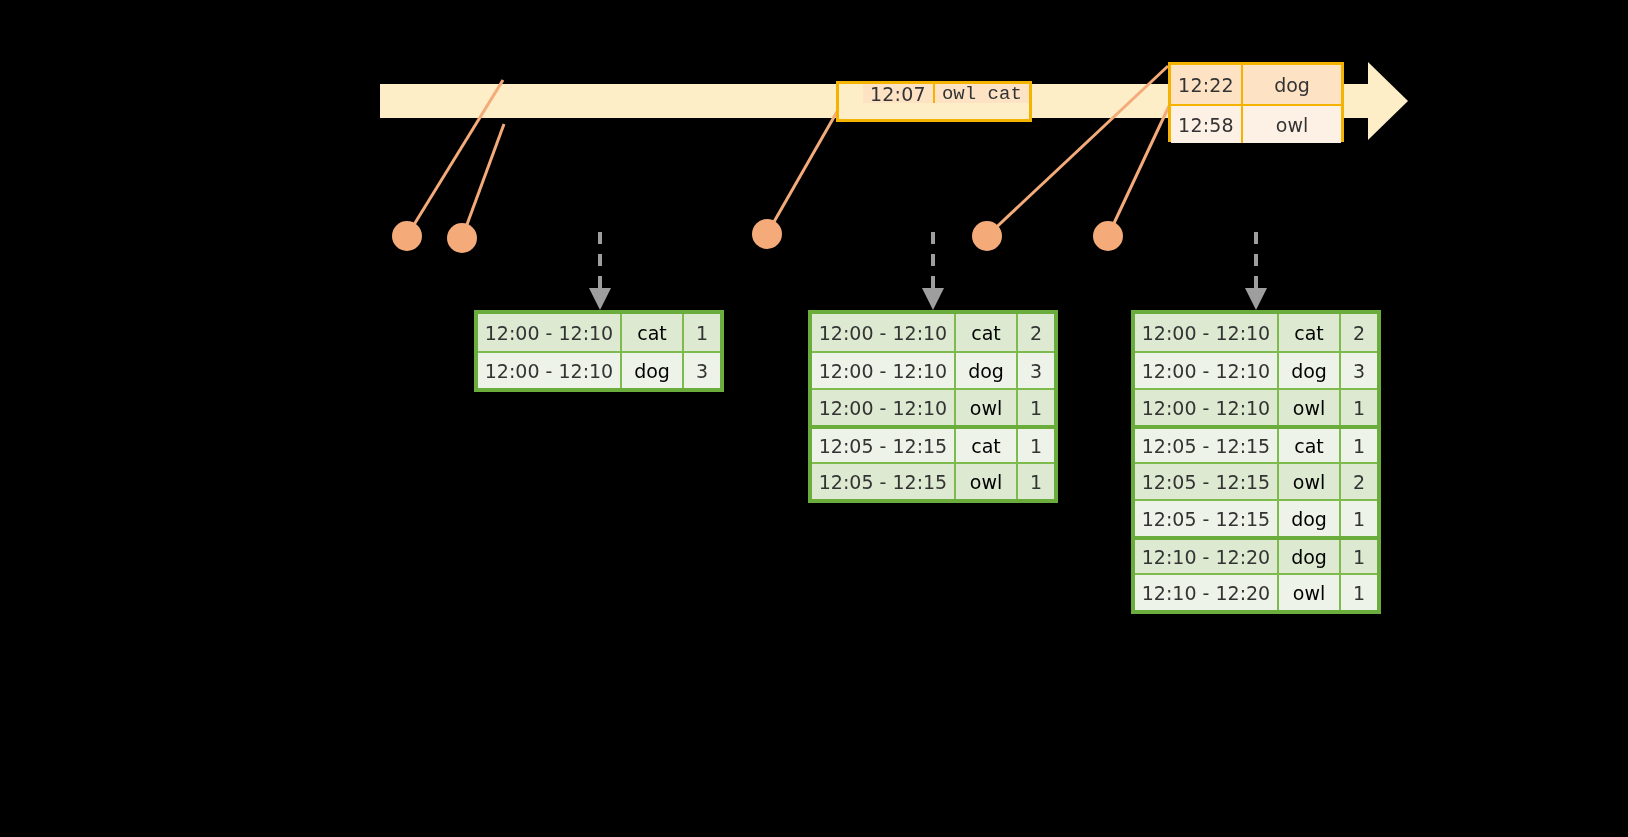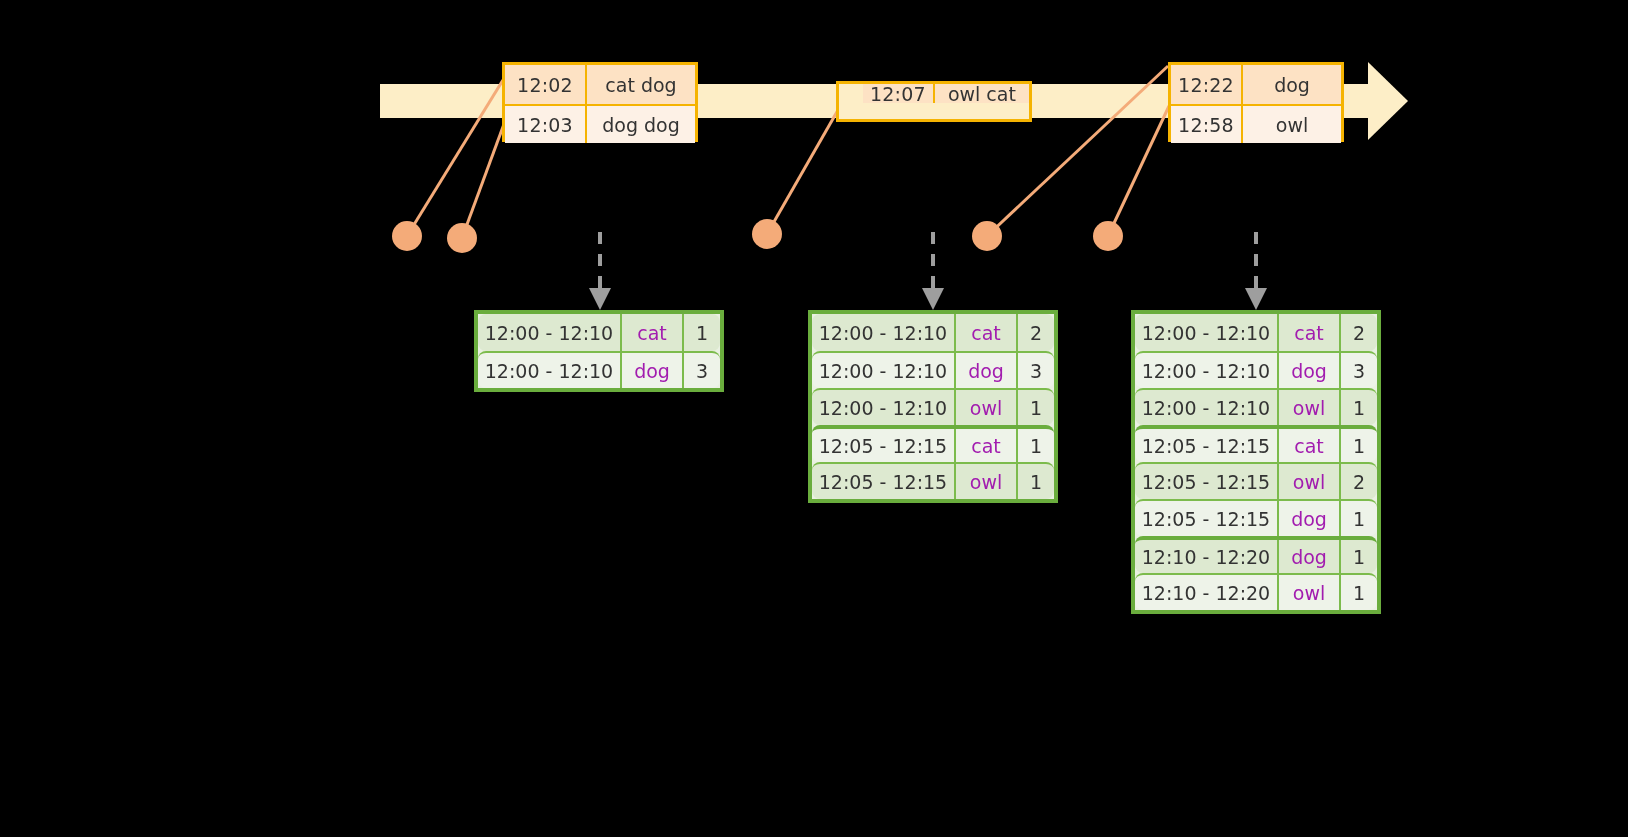--- a/index.html
+++ b/index.html
@@ -78,21 +78,21 @@
   }
 
   
   #event-box-1 { left: 502px; top: 62px; width: 196px; height: 80px; }
   #event-box-1 .event-time  { width: 82px; }
   #event-box-1 .event-words { width: 108px; }
 
   #event-box-2 { left: 836px; top: 81px; width: 196px; height: 41px; }
   #event-box-2 .event-row { height: 19px; margin-left: 24px; }
   #event-box-2 .event-time  { width: 82px; }
-  #event-box-2 .event-words { width: 108px; }
+  #event-box-2 .event-words { width: 108px; font-family: Liberation Mono, monospace; }
 
   #event-box-3 { left: 1168px; top: 62px; width: 176px; height: 80px; }
   #event-box-3 .event-time  { width: 72px; }
   #event-box-3 .event-words { width: 98px; }
 
   
   .dot {
     position: absolute;
     width: 30px;
     height: 30px;
@@ -111,42 +111,41 @@
   .result-table {
     position: absolute;
     border: 4px solid #6aad3d;
     box-sizing: border-box;
     background: #eaf1e2;
   }
   .res-row {
     display: flex;
     height: 37px;
     box-sizing: border-box;
-    border-radius: 8px;
   }
   .res-row.alt-0 { background: #dde9d0; }
   .res-row.alt-1 { background: #eef3e9; }
   .res-row + .res-row { border-top: 2px solid #7cbb4c; }
   .res-row.group-sep { border-top: 4px solid #6aad3d; }
   .res-window {
     box-sizing: border-box;
     border-right: 2px solid #7cbb4c;
     display: flex;
     align-items: center;
     justify-content: center;
     color: #333333;
     font-size: 19px;
   }
   .res-word {
     box-sizing: border-box;
     border-right: 2px solid #7cbb4c;
     display: flex;
     align-items: center;
     justify-content: center;
-    color: #a21caf;
+    color: #000000;
     font-size: 19px;
   }
   .res-count {
     box-sizing: border-box;
     display: flex;
     align-items: center;
     justify-content: center;
     color: #333333;
     font-size: 19px;
   }
@@ -193,30 +192,20 @@
   </svg>
 
   <div id="dots-layer">
       <div class="dot" style="left: 392px; top: 221px;"></div>
       <div class="dot" style="left: 447px; top: 223px;"></div>
       <div class="dot" style="left: 752px; top: 219px;"></div>
       <div class="dot" style="left: 972px; top: 221px;"></div>
       <div class="dot" style="left: 1093px; top: 221px;"></div>
     </div>
 
-  <div class="event-box" id="event-box-1">
-    <div class="event-row shade-a">
-      <div class="event-time">12:02</div>
-      <div class="event-words">cat dog</div>
-    </div>
-    <div class="event-row shade-b">
-      <div class="event-time">12:03</div>
-      <div class="event-words">dog dog</div>
-    </div>
-  </div>
 
   <div class="event-box" id="event-box-2">
     <div class="event-row shade-a">
       <div class="event-time">12:07</div>
       <div class="event-words">owl cat</div>
     </div>
   </div>
 
   <div class="event-box" id="event-box-3">
     <div class="event-row shade-a">

